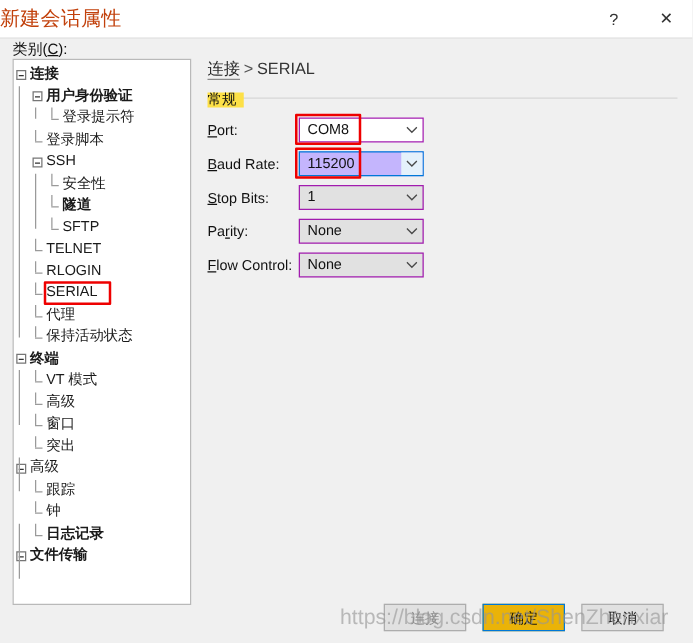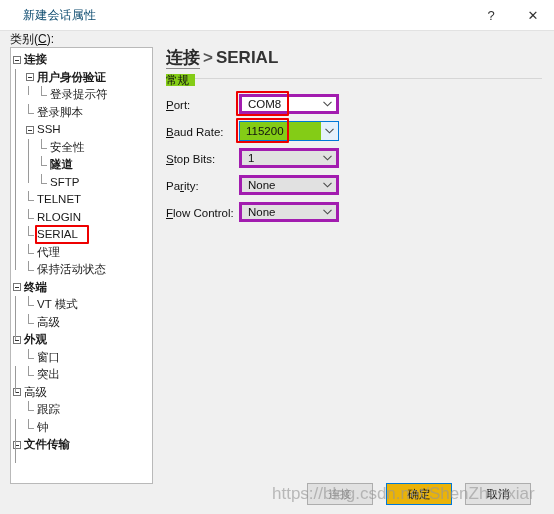--- a/index.html
+++ b/index.html
@@ -20,23 +20,23 @@
   
   .titlebar {
     position: absolute;
     left: 0; top: 0;
     width: 554px; height: 30px;
     background: #ffffff;
     display: flex;
     align-items: center;
   }
   .title-text {
-    margin-left: 23px;
-    font-size: 12px;
-    color: #0c4a6e;
+    margin-left: 0;
+    font-size: 16px;
+    color: #c2410c;
     letter-spacing: 0.2px;
   }
   .title-btns {
     position: absolute;
     right: 0; top: 0;
     height: 30px;
     display: flex;
     align-items: center;
   }
   .title-btn {
@@ -141,41 +141,40 @@
     border: 2px solid #ee0000;
     box-sizing: border-box;
     pointer-events: none;
     border-radius: 1px;
   }
 
   
   .breadcrumb {
     position: absolute;
     left: 166px; top: 46px;
-    font-size: 17px;
+    font-size: 13px;
     color: #333;
-    font-weight: bold;
   }
   .breadcrumb .crumb-link {
     color: #2a2a2a;
     border-bottom: 1px solid #8a8a8a;
     padding-bottom: 1px;
   }
   .breadcrumb .sep { color: #555; margin: 0 3px; }
 
   .group-header {
     position: absolute;
     left: 166px; top: 70px;
     width: 376px;
     height: 14px;
   }
   .group-header .gh-text {
     font-size: 11.5px;
     color: #111;
-    background: #84cc16;
+    background: #fde047;
     padding-right: 6px;
     position: relative;
     z-index: 2;
     font-weight: normal;
   }
   .group-header .gh-line {
     position: absolute;
     left: 0; right: 0; top: 8px;
     height: 1px;
     background: #d6d6d6;
@@ -199,21 +198,21 @@
     font-size: 11.5px;
     color: #111;
   }
   .flabel u { text-decoration: underline; }
 
   .combo {
     position: absolute;
     left: 73px; top: 0;
     width: 100px; height: 20px;
     box-sizing: border-box;
-    border: 3px solid #a21caf;
+    border: 1px solid #a21caf;
     background: #e1e1e1;
     display: flex;
     align-items: center;
     cursor: default;
   }
   .combo .cval {
     flex: 1;
     padding-left: 6px;
     font-size: 11.5px;
     color: #111;
@@ -229,21 +228,21 @@
   }
   .combo .arrow svg { display: block; }
   .combo.editable {
     background: #ffffff;
   }
   .combo.editable .cval {
     background: #ffffff;
   }
   .combo.focused {
     border: 1px solid #0078d7;
-    background: #84cc16;
+    background: #c4b5fd;
   }
   .combo.focused .arrow {
     background: #e5f1fb;
   }
 
   .hl-box {
     position: absolute;
     border: 2px solid #ee0000;
     box-sizing: border-box;
     pointer-events: none;
@@ -458,71 +457,75 @@
         <div class="tree-row">
           <div class="glyph"></div>
           <div class="glyph">
             <div class="elbow">
               <div class="v"></div>
               <div class="h"></div>
             </div>
           </div>
           <span class="lbl">高级</span>
         </div>
+        <div class="tree-row">
+          <div class="glyph"></div>
+          <div class="glyph">
+            <div class="elbow">
+              <div class="v"></div>
+              <div class="h"></div>
+            </div>
+          </div>
+          <span class="lbl">窗口</span>
+        </div>
+        <div class="tree-row">
+          <div class="glyph"></div>
+          <div class="glyph">
+            <div class="elbow">
+              <div class="v"></div>
+              <div class="h"></div>
+            </div>
+          </div>
+          <span class="lbl">突出</span>
+        </div>
+        <div class="tree-row">
+          <div class="glyph">
+            <div class="expander"></div>
+          </div>
+          <span class="lbl">高级</span>
+        </div>
+        <div class="tree-row">
+          <div class="glyph"></div>
+          <div class="glyph">
+            <div class="elbow">
+              <div class="v"></div>
+              <div class="h"></div>
+            </div>
+          </div>
+          <span class="lbl">跟踪</span>
+        </div>
+        <div class="tree-row">
+          <div class="glyph"></div>
+          <div class="glyph">
+            <div class="elbow">
+              <div class="v"></div>
+              <div class="h"></div>
+            </div>
+          </div>
+          <span class="lbl">钟</span>
+        </div>
         <div class="tree-row bold">
-          <div class="glyph">
-            <div class="expander"></div>
-          </div>
-          <span class="lbl">外观</span>
-        </div>
-        <div class="tree-row">
-          <div class="glyph"></div>
-          <div class="glyph">
-            <div class="elbow">
-              <div class="v"></div>
-              <div class="h"></div>
-            </div>
-          </div>
-          <span class="lbl">窗口</span>
-        </div>
-        <div class="tree-row">
-          <div class="glyph"></div>
-          <div class="glyph">
-            <div class="elbow">
-              <div class="v"></div>
-              <div class="h"></div>
-            </div>
-          </div>
-          <span class="lbl">突出</span>
-        </div>
-        <div class="tree-row">
-          <div class="glyph">
-            <div class="expander"></div>
-          </div>
-          <span class="lbl">高级</span>
-        </div>
-        <div class="tree-row">
-          <div class="glyph"></div>
-          <div class="glyph">
-            <div class="elbow">
-              <div class="v"></div>
-              <div class="h"></div>
-            </div>
-          </div>
-          <span class="lbl">跟踪</span>
-        </div>
-        <div class="tree-row">
-          <div class="glyph"></div>
-          <div class="glyph">
-            <div class="elbow">
-              <div class="v"></div>
-              <div class="h"></div>
-            </div>
-          </div>
-          <span class="lbl">钟</span>
+          <div class="glyph"></div>
+          <div class="glyph">
+            <div class="elbow">
+              <div class="v"></div>
+              <div class="h"></div>
+            </div>
+          </div>
+          <span class="lbl">日志记录</span>
         </div>
         <div class="tree-row bold">
           <div class="glyph">
             <div class="expander"></div>
           </div>
           <span class="lbl">文件传输</span>
         </div>
         <div class="trunk" style="left: 4px; top: 20.5px; height: 201.5px;"></div>
         <div class="trunk" style="left: 17px; top: 38px; height: 9px;"></div>
         <div class="trunk" style="left: 17px; top: 90.5px; height: 44px;"></div>

